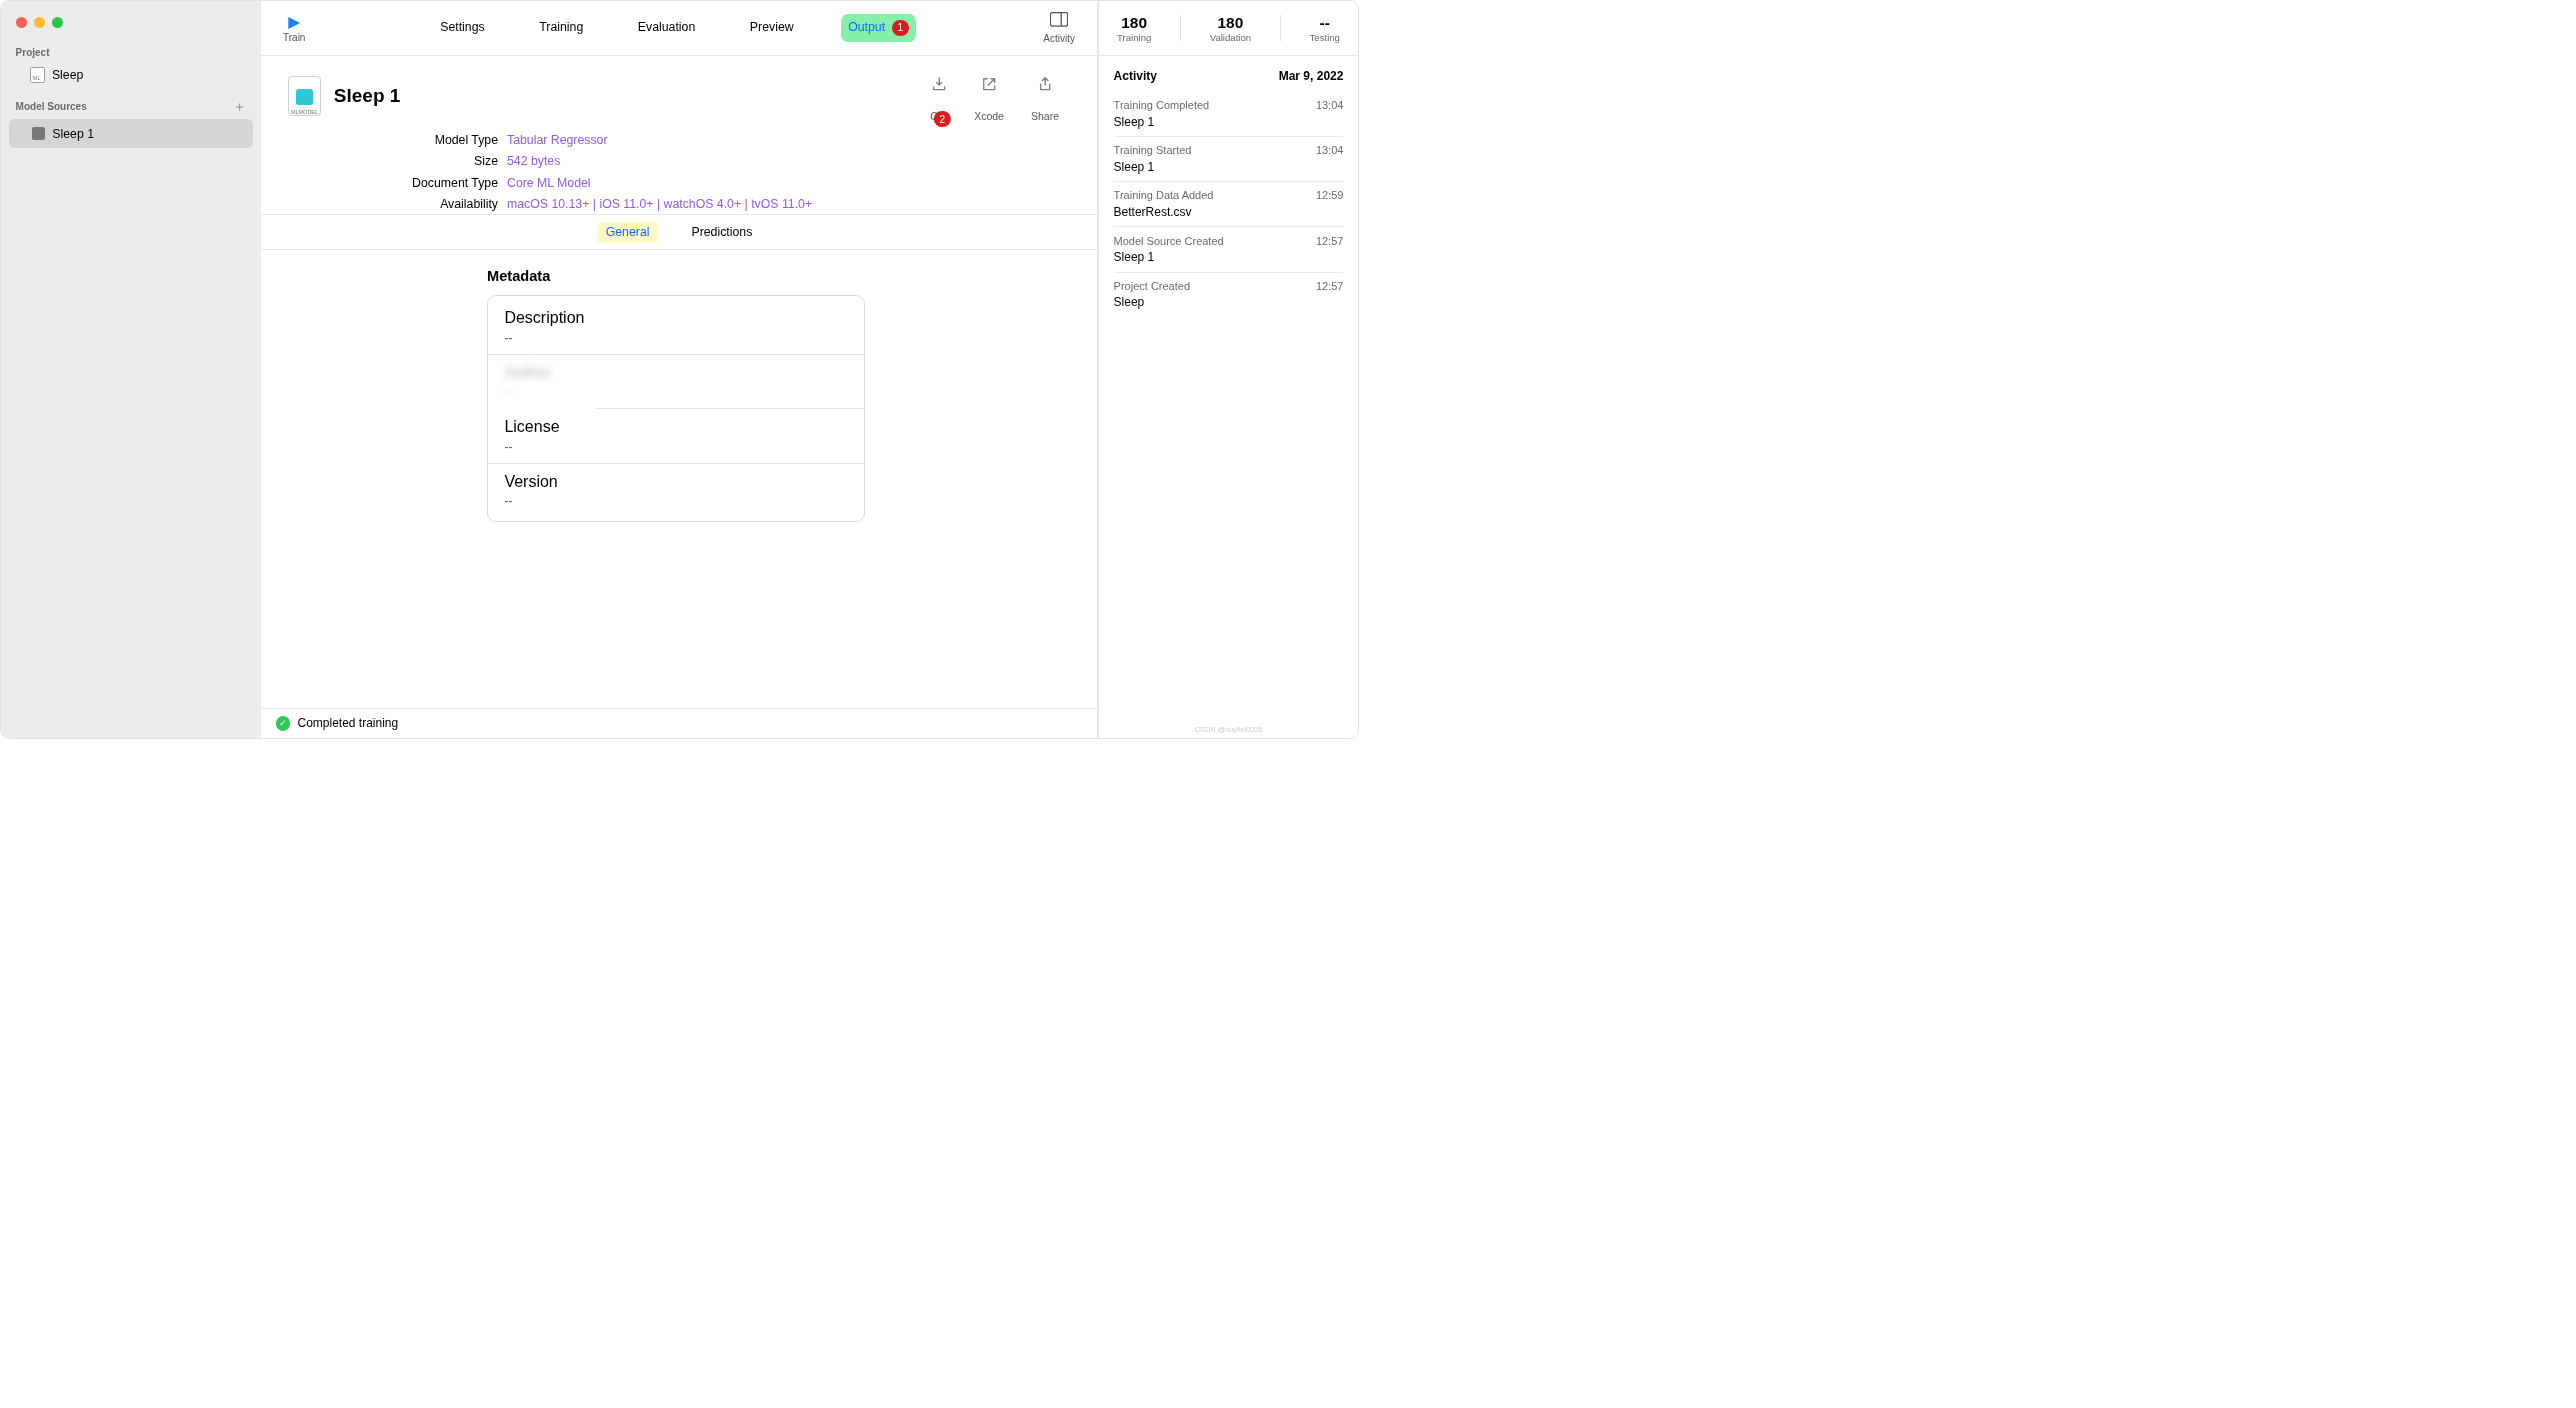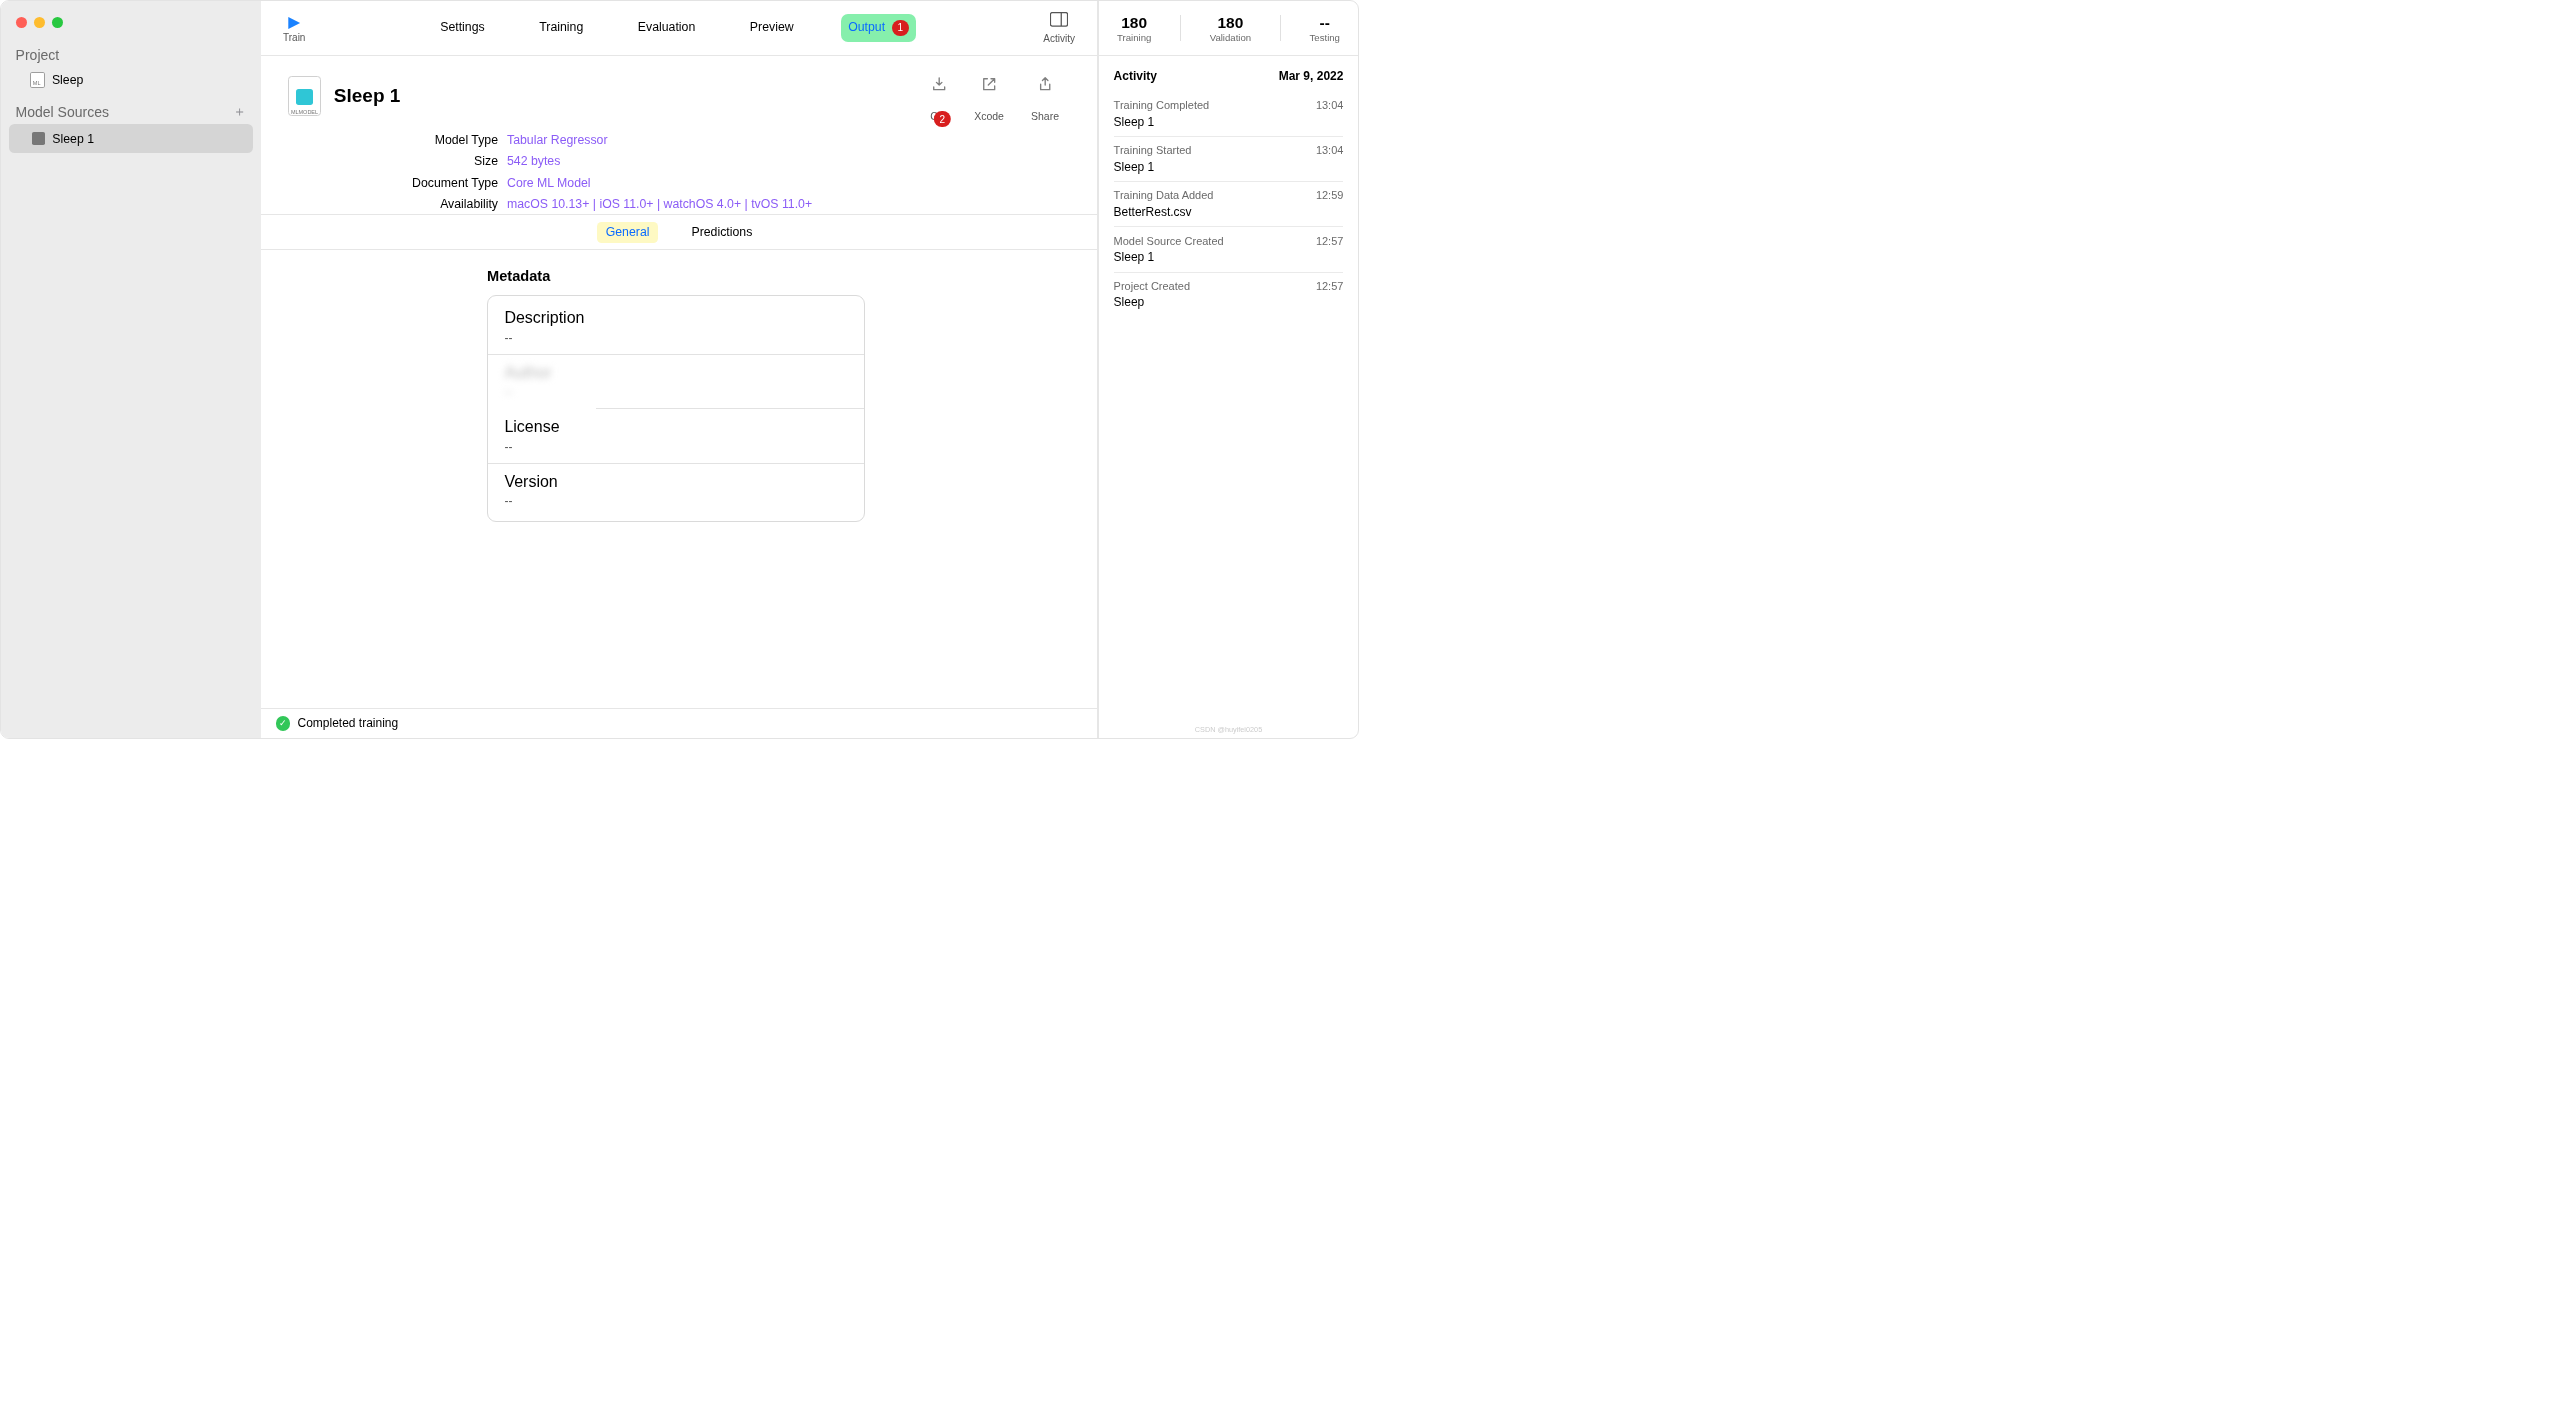--- a/index.html
+++ b/index.html
@@ -26,22 +26,22 @@
     display: flex;
     flex-direction: column;
     padding-top: 9px;
   }
   .traffic { display: flex; gap: 7.3px; padding: 7.3px 14.6px 12.8px; }
   .dot { width: 11px; height: 11px; border-radius: 50%; }
   .dot.red { background:#ff5f57; }
   .dot.yellow { background:#febc2e; }
   .dot.green { background:#28c840; }
   .side-section-title {
-    font-size: 14px;
-    font-weight: 400;
+    font-size: 10px;
+    font-weight: 700;
     color: #6a6a6a;
     padding: 5.5px 14.6px;
   }
   .side-section-head {
     display:flex; align-items:center; justify-content:space-between;
     padding: 11px 14.6px 3.6px;
   }
   .side-section-head .plus { color:#8e8e93; font-size:13.7px; }
   .side-item {
     display:flex; align-items:center; gap:7.3px;

